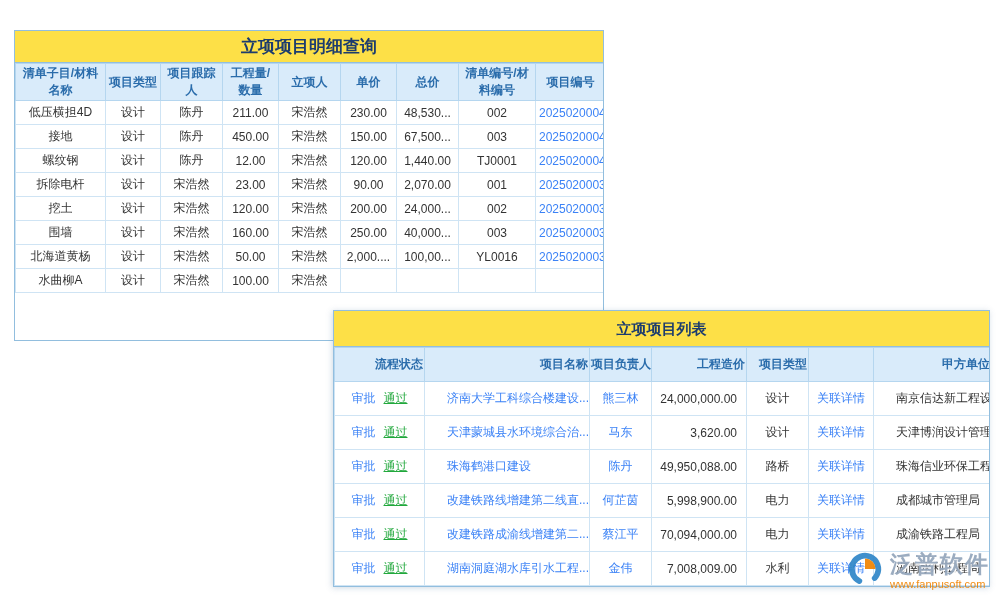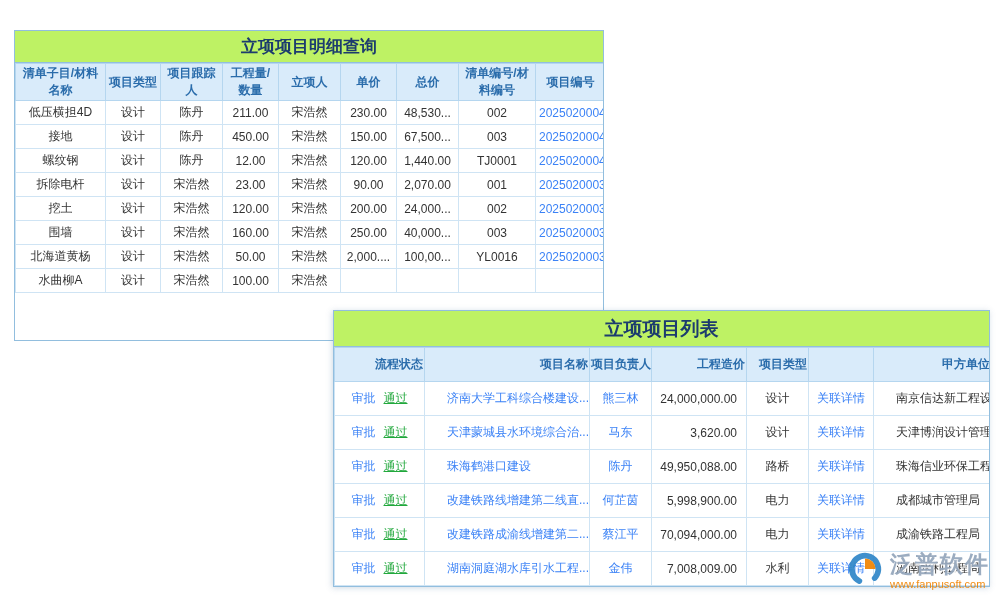--- a/index.html
+++ b/index.html
@@ -1,24 +1,24 @@
 <!DOCTYPE html>
 <html><head>
 <meta charset="utf-8">
 <style>
   * { margin:0; padding:0; box-sizing:border-box; }
   html,body { width:1000px; height:600px; background:#ffffff; overflow:hidden;
               font-family:"Liberation Sans","DejaVu Sans",sans-serif; position:relative; }
   .panel { position:absolute; background:#fff; border:1px solid #92bede; overflow:hidden; }
-  .panel-title { text-align:center; font-weight:bold; color:#1c3c6e; border-bottom:1px solid #92bede; background:#bef264; }
+  .panel-title { text-align:center; font-weight:bold; color:#1c3c6e; border-bottom:1px solid #92bede; background:#fde047; }
 
   #detail-panel { left:14px; top:30px; width:590px; height:311px; }
   #detail-panel .panel-title { height:32px; line-height:32px; font-size:17px; }
   #list-panel { left:333px; top:310px; width:657px; height:277px; box-shadow:-1px 1px 6px rgba(70,110,150,0.25); }
-  #list-panel .panel-title { height:36px; line-height:36px; font-size:19px; }
+  #list-panel .panel-title { height:36px; line-height:36px; font-size:15px; }
 
   table { width:100%; border-collapse:collapse; table-layout:fixed; }
   th { background:#d9ebfa; color:#2a6cab; font-size:12px; font-weight:bold;
        border:1px solid #b5d6ef; padding:1px 2px; word-break:break-all; vertical-align:middle; }
   td { font-size:12px; color:#333; border:1px solid #cfe4f4; text-align:center;
        padding:0 3px; overflow:hidden; white-space:nowrap; vertical-align:middle; }
   #detail-panel th { height:36px; }
   #detail-panel td { height:24px; }
   #list-panel th { height:34px; white-space:nowrap; padding:0 1px;text-align:right; }
   #list-panel td { height:34px; }

